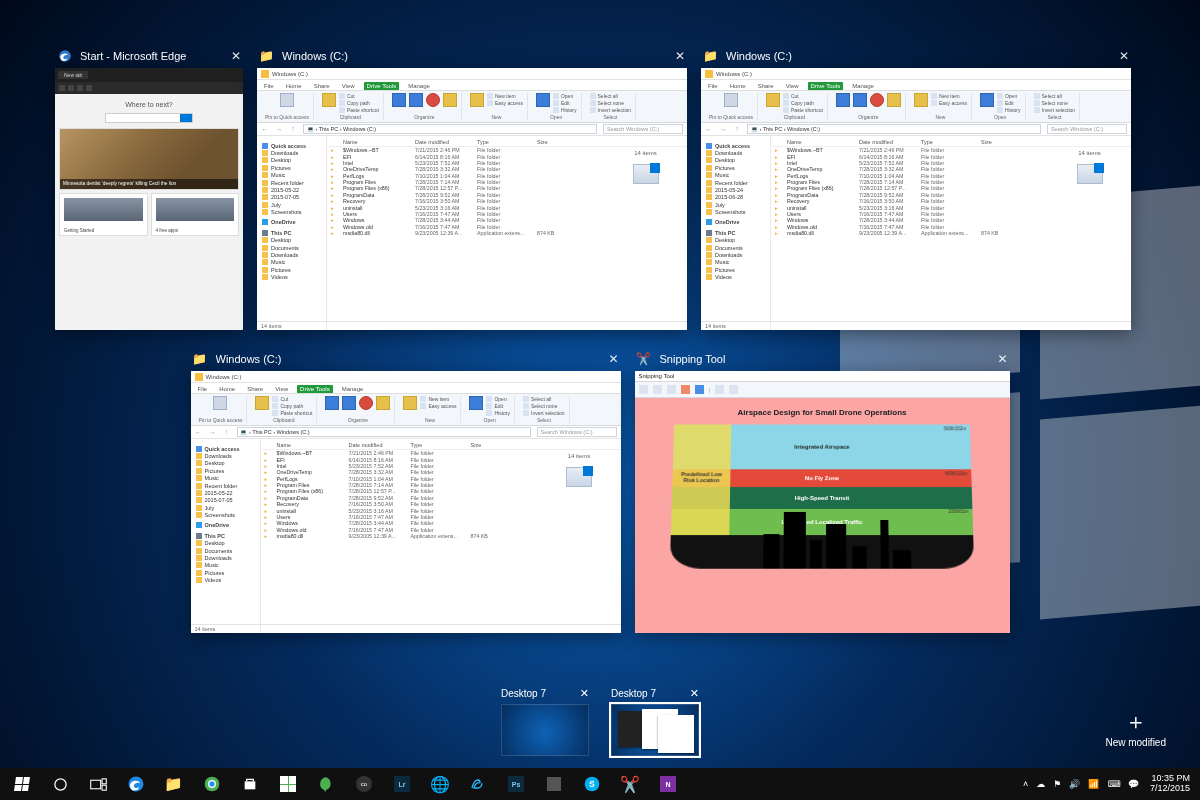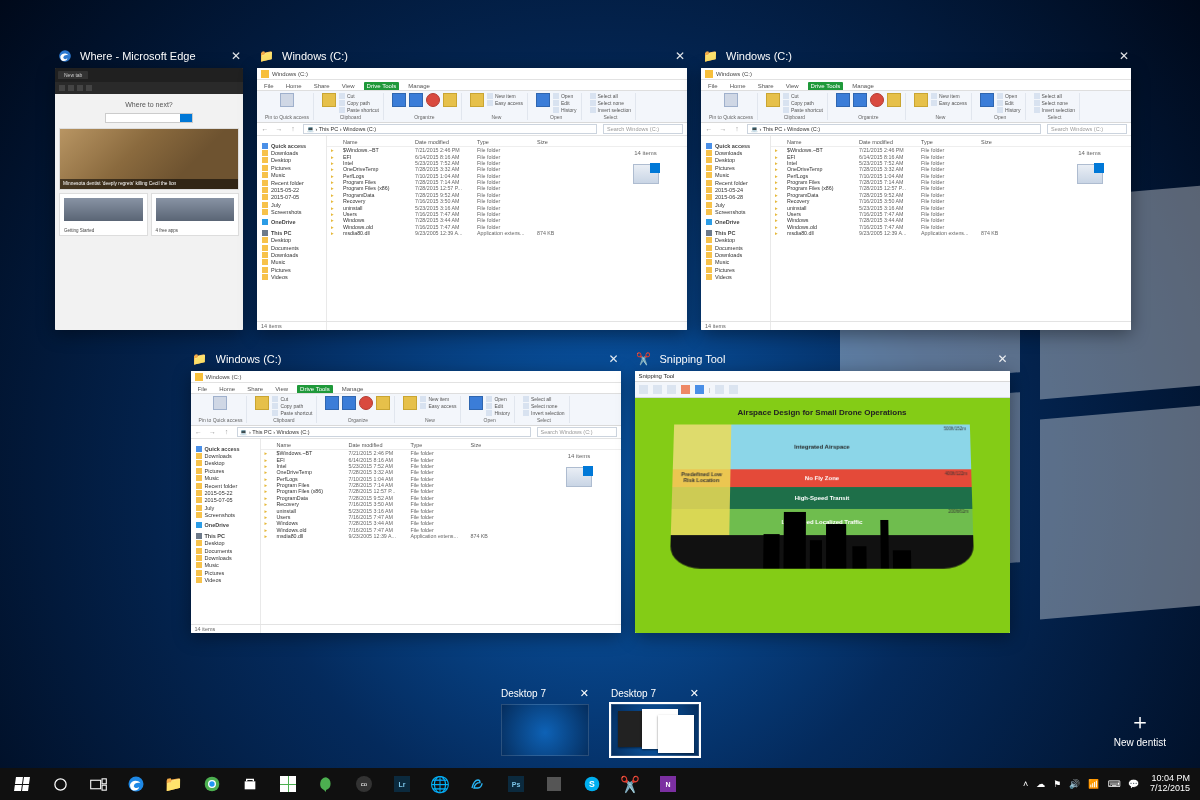--- a/index.html
+++ b/index.html
@@ -116,21 +116,21 @@
 .edge-bottom-row{display:flex;gap:3px}
 .edge-bottom-row .mini{flex:1;height:43px;background:#fff;border:1px solid #ddd;position:relative}
 .edge-bottom-row .mini .img{position:absolute;inset:4px 4px 14px 4px;background:linear-gradient(#8893a4,#5a6575)}
 .edge-bottom-row .mini .cap{position:absolute;bottom:2px;left:4px;right:4px;font-size:4.5px;color:#444}
 
 
 .snip { position: absolute; inset: 0; background: #f0f0f0; color:#222; }
 .snip-title { height: 11px; background:#fff; border-bottom:1px solid #d8d8d8; font-size:6px; padding:0 4px; display:flex; align-items:center;}
 .snip-tools { height: 16px; background:#f3f6fb; border-bottom:1px solid #d4d9e2; display:flex; align-items:center; gap:5px; padding:0 4px; font-size:6px; color:#444; }
 .snip-tools i{width:9px;height:9px;background:#dbe4f0;display:inline-block}
-.snip-canvas { position:absolute; top:27px; bottom:0; left:0; right:0; background:#84cc16; padding:10px 14px; display:flex;flex-direction:column;align-items:center;}
+.snip-canvas { position:absolute; top:27px; bottom:0; left:0; right:0; background:#fca5a5; padding:10px 14px; display:flex;flex-direction:column;align-items:center;}
 .snip-canvas h4{font-size:8px;font-weight:700;color:#222;margin-bottom:6px;text-align:center}
 .airspace { width: 300px; height: 145px; position:relative; border-radius:0 0 30px 30px/0 0 22px 22px; overflow:hidden; transform:perspective(520px) rotateX(6deg); }
 .az-row{position:absolute;left:0;right:0;display:flex;align-items:center;justify-content:center;font-size:6px;font-weight:700;color:#222}
 .az-blue{top:0;height:46px;background:#8cd6e8}
 .az-red{top:46px;height:18px;background:#e44a39;color:#fff}
 .az-dgreen{top:64px;height:22px;background:#1e6f49;color:#fff}
 .az-lgreen{top:86px;height:26px;background:#6fbd4e;color:#fff}
 .az-black{top:112px;height:33px;background:#111}
 .az-yellow{position:absolute;left:0;top:0;bottom:33px;width:58px;background:rgba(236,220,86,.85)}
 .az-yellow span{position:absolute;top:48px;left:5px;font-size:5.5px;font-weight:700;color:#333;text-align:center;width:48px;line-height:1.1}
@@ -180,21 +180,21 @@
   <div class="row1">
 
     <div class="win-thumb narrow">
       <div class="thumb-header">
         <span class="app-icon">
             <svg width="14" height="14" viewBox="0 0 24 24">
               <circle cx="12" cy="12" r="10" fill="#2d7ad1"></circle>
               <path d="M4 13c2-6 10-7 14-2-3-1-8-1-9 4 1 3 5 3 7 1 0 4-5 6-9 4-2-1-3-4-3-7z" fill="#fff"></path>
             </svg>
           </span>
-        <span class="title">Where - Microsoft Edge</span>
+        <span class="title">Start - Microsoft Edge</span>
         <span class="close">✕</span>
       </div>
       <div class="thumb-body">
         <div class="edge-thumb">
           <div class="edge-top">
               <span class="edge-tab">New tab</span>
             </div>
           <div class="edge-chrome">
               <i></i>
               <i></i>
@@ -953,21 +953,21 @@
       </div>
     <div class="vd-thumb">
       <div class="mini-win" style="left:6px;top:6px;width:28px;height:36px;background:#222"></div>
       <div class="mini-win" style="left:30px;top:4px;width:36px;height:40px"></div>
       <div class="mini-win" style="left:46px;top:10px;width:36px;height:38px"></div>
     </div>
   </div>
 </div>
 <div class="newdesk">
   <div class="plus">＋</div>
-  <div class="lbl">New dentist</div>
+  <div class="lbl">New modified</div>
 </div>
 
 <div class="taskbar">
   <div class="tb-left">
     <div class="tb-btn">
         <div class="wlogo">
           <span></span>
           <span></span>
           <span></span>
           <span></span>
@@ -1055,17 +1055,17 @@
     <div class="tray">
       <i>˄</i>
       <i>☁</i>
       <i>⚑</i>
       <i>🔊</i>
       <i>📶</i>
       <i>⌨</i>
       <i>💬</i>
     </div>
     <div class="clock">
-      <div>10:04 PM</div>
+      <div>10:35 PM</div>
       <div>7/12/2015</div>
     </div>
   </div>
 </div>
 
 </body></html>

